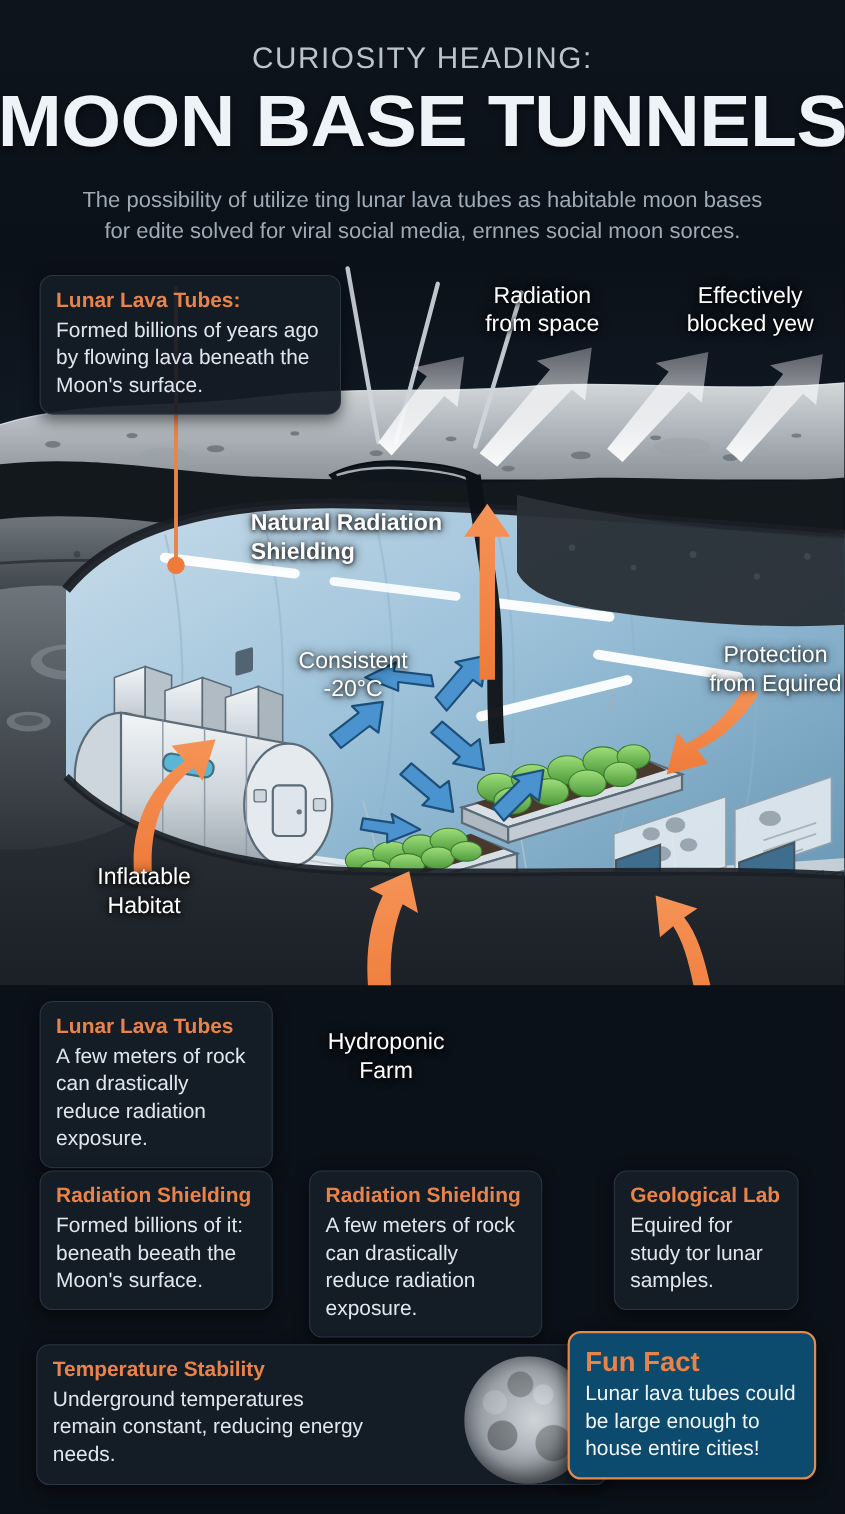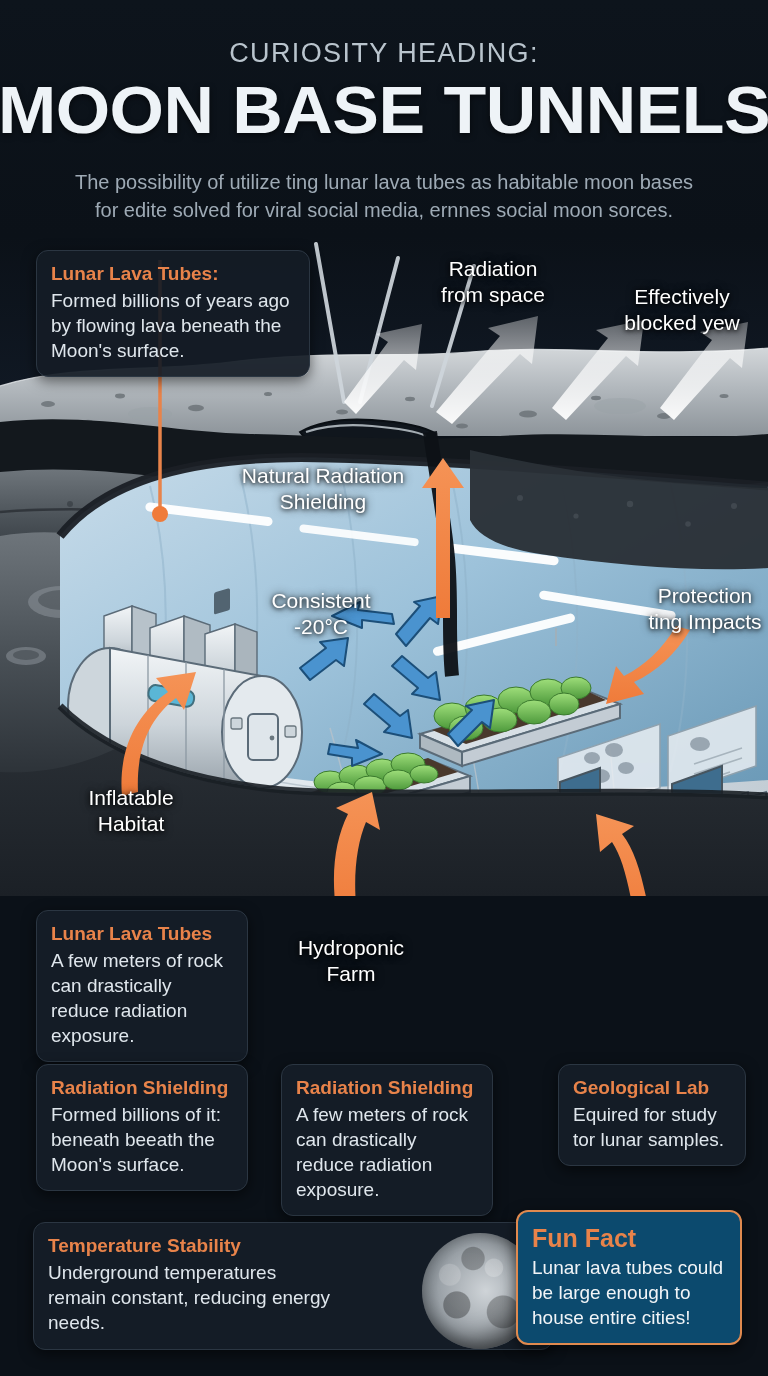--- a/index.html
+++ b/index.html
@@ -39,21 +39,21 @@
   
   #illo { position: absolute; left: 0; top: 236px; width: 768px; height: 660px; overflow: hidden; }
   #illo svg { display: block; }
 
   
   .artlabel {
     position: absolute; color: #ffffff; font-size: 21px; line-height: 26px;
     text-shadow: 0 1px 4px rgba(0,0,0,.95), 0 0 10px rgba(0,0,0,.8);
     font-weight: 400;
   }
-  .artlabel.r { text-align: center; }
+  .artlabel.r { text-align: left; font-weight: bold; }
   .artlabel.c { text-align: center; }
 
   
   .card {
     position: absolute;
     background: #141c26;
     border: 1px solid #2b3642;
     border-radius: 12px;
     padding: 11px 14px 13px 14px;
     box-shadow: 0 4px 14px rgba(0,0,0,.55);
@@ -453,38 +453,38 @@
       <path d="M652,690 C644,650 638,618 622,598 L634,590 L596,578 L600,616 L612,606
                C624,624 630,654 636,692 Z" fill="url(#orangeArrow)"></path>
     </svg>
   </div>
 
   <div class="artlabel c" style="left:418px; top:256px; width:150px;">
     <span>Radiation</span><br>
     <span>from space</span>
   </div>
 
-  <div class="artlabel c" style="left:606px; top:256px; width:152px;margin-top:28px;">
+  <div class="artlabel c" style="left:606px; top:256px; width:152px;">
     <span>Effectively</span><br>
     <span>blocked yew</span>
   </div>
 
   <div class="artlabel r" style="left:228px; top:463px; width:190px;">
     <span>Natural Radiation</span><br>
     <span>Shielding</span>
   </div>
 
   <div class="artlabel c" style="left:256px; top:588px; width:130px;">
     <span>Consistent</span><br>
     <span>-20°C</span>
   </div>
 
   <div class="artlabel c" style="left:625px; top:583px; width:160px;">
     <span>Protection</span><br>
-    <span>ting Impacts</span>
+    <span>from Equired</span>
   </div>
 
   <div class="artlabel c" style="left:56px; top:785px; width:150px;">
     <span>Inflatable</span><br>
     <span>Habitat</span>
   </div>
 
   <div class="artlabel c" style="left:278px; top:935px; width:146px;">
     <span>Hydroponic</span><br>
     <span>Farm</span>
@@ -503,21 +503,21 @@
   <div class="card" style="left:36px; top:1064px; width:212px;">
     <div class="ctitle">Radiation Shielding</div>
     <div class="cbody">Formed billions of it: beneath beeath the Moon's surface.</div>
   </div>
 
   <div class="card" style="left:281px; top:1064px; width:212px;">
     <div class="ctitle">Radiation Shielding</div>
     <div class="cbody">A few meters of rock can drastically reduce radiation exposure.</div>
   </div>
 
-  <div class="card" style="left:558px; top:1064px; width:188px;">
+  <div class="card" style="left:558px; top:1064px; width:168px;">
     <div class="ctitle">Geological Lab</div>
     <div class="cbody">Equired for study tor lunar samples.</div>
   </div>
 
   <div class="card" style="left:33px; top:1222px; width:520px; height:128px;">
     <div class="ctitle">Temperature Stability</div>
     <div class="cbody" style="width:290px;">Underground temperatures remain constant, reducing energy needs.</div>
     <div class="moonthumb"></div>
   </div>
 

